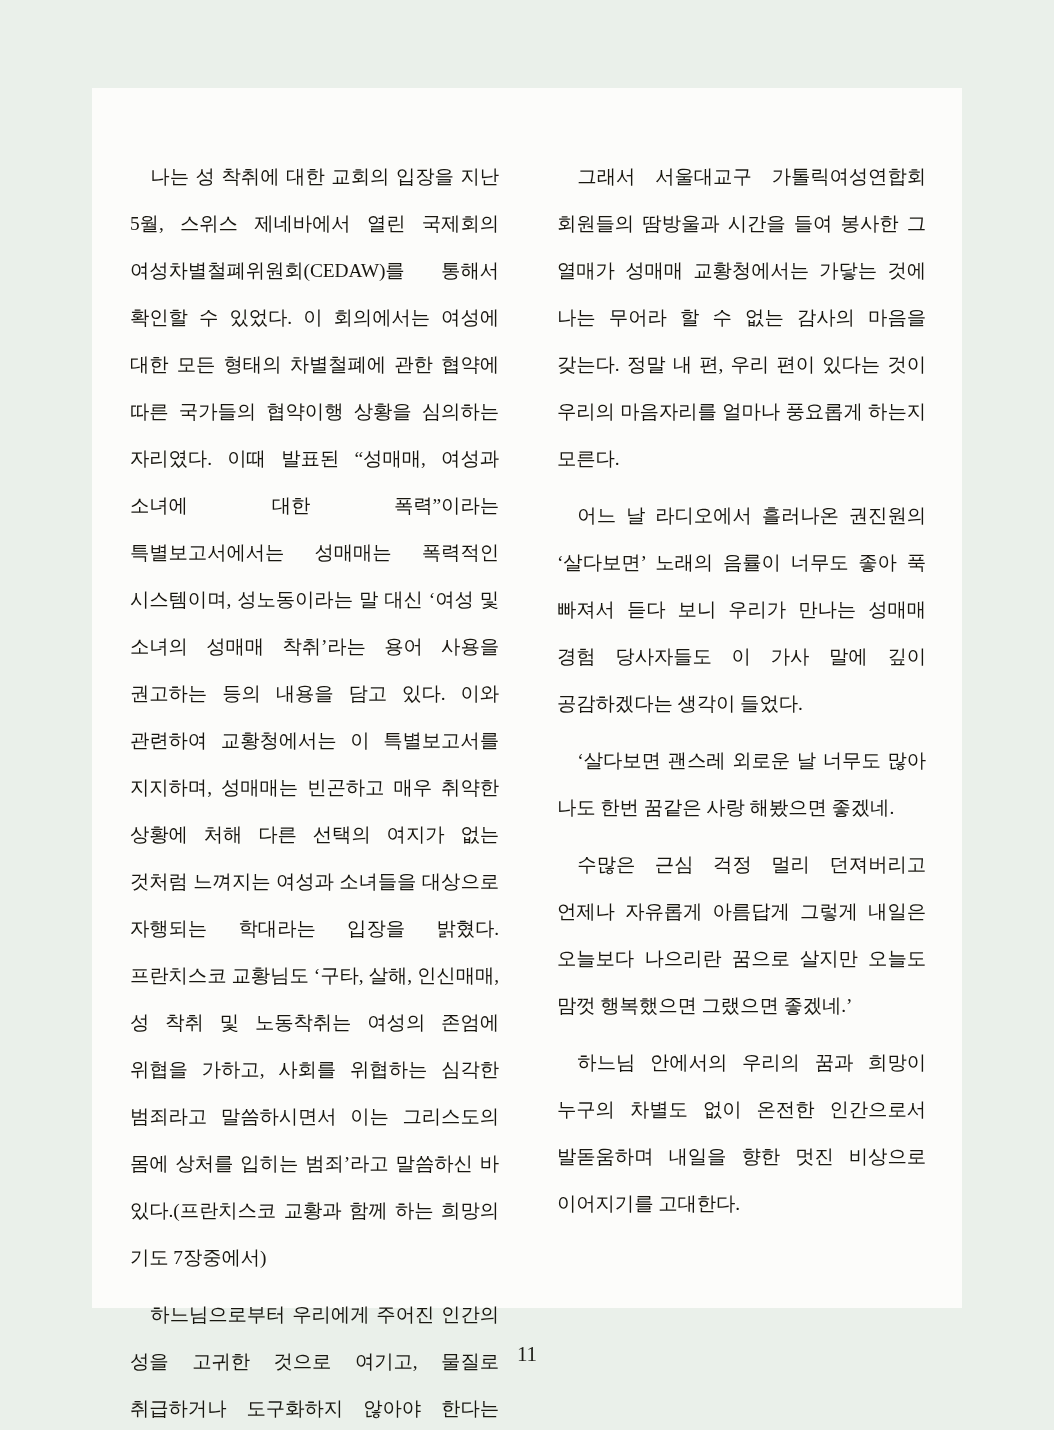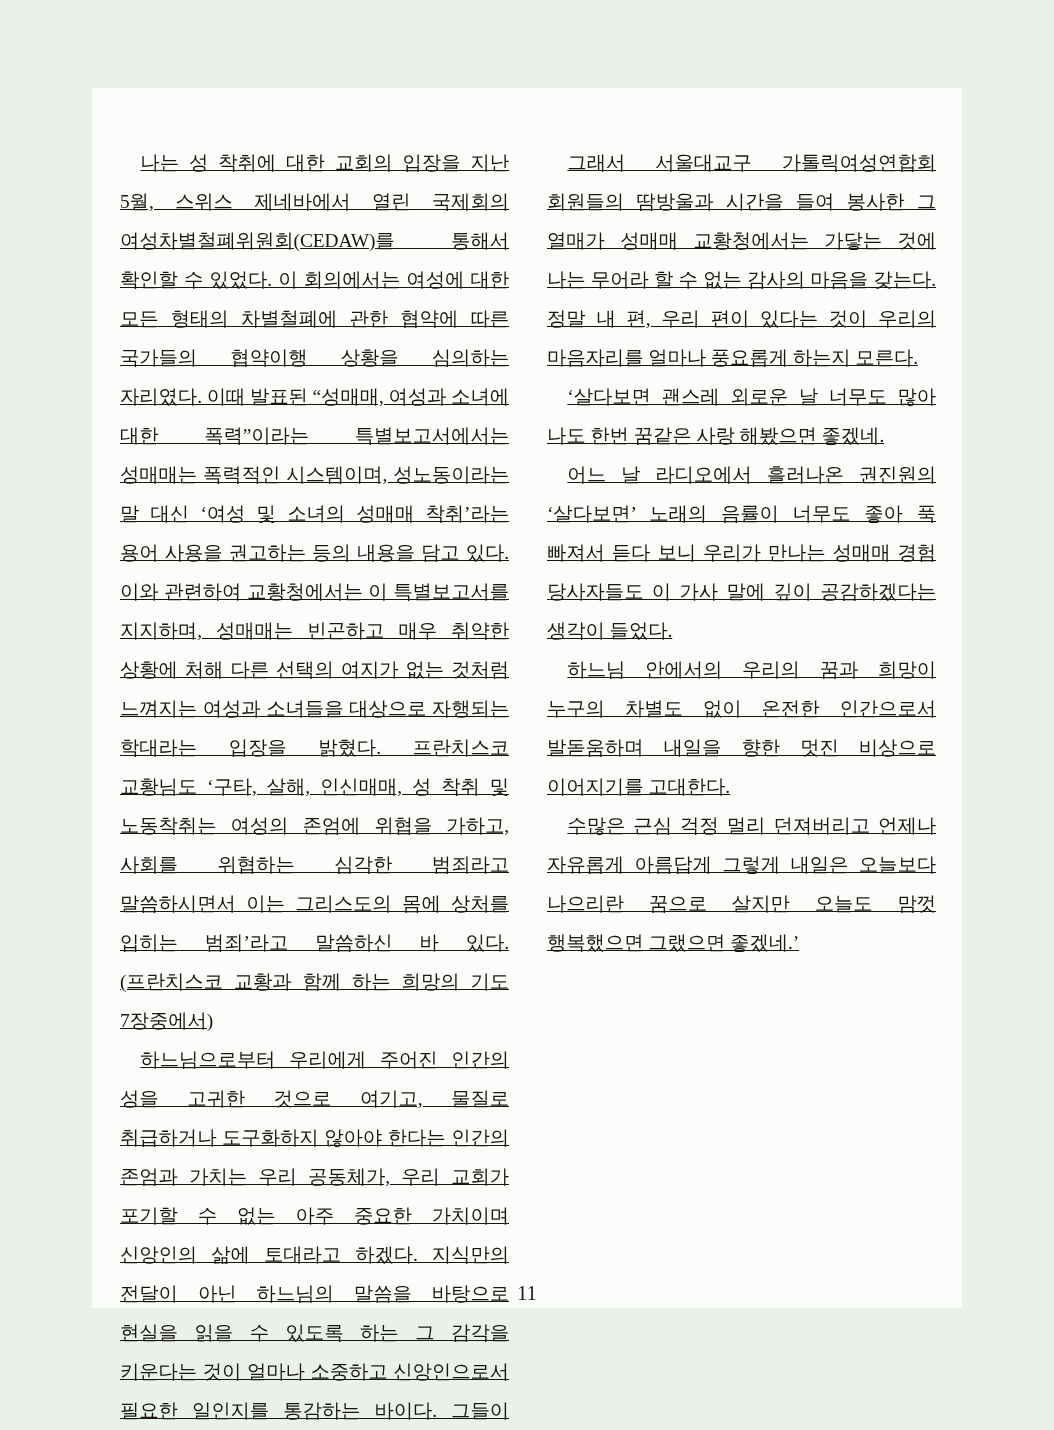--- a/index.html
+++ b/index.html
@@ -26,57 +26,56 @@
     left: 28px;
     top: 55px;
     width: 816px;
     display: flex;
     gap: 38px;
   }
   .col {
     width: 389px;
   }
   p {
-    margin: 0;
+    margin: 10px;
     font-size: 19.4px;
-    line-height: 39px;
+    line-height: 47px;
     color: #18160f;
     text-align: justify;
     text-justify: inter-character;
     letter-spacing: -0.1px;
     text-indent: 1.05em;
     word-break: keep-all;
-    text-decoration: underline;
   }
   .page-number {
     position: absolute;
     left: 0;
-    top: 1281px;
+    top: 1342px;
     width: 1054px;
     text-align: center;
     font-size: 21px;
     color: #1b1a14;
     font-family: "Liberation Serif", "DejaVu Serif", serif;
   }
 </style>
 </head>
 <body>
 
 <div class="page-sheet">
   <div class="columns">
 
     <div class="col">
       <p>나는 성 착취에 대한 교회의 입장을 지난 5월, 스위스 제네바에서 열린 국제회의 여성차별철폐위원회(CEDAW)를 통해서 확인할 수 있었다. 이 회의에서는 여성에 대한 모든 형태의 차별철폐에 관한 협약에 따른 국가들의 협약이행 상황을 심의하는 자리였다. 이때 발표된 “성매매, 여성과 소녀에 대한 폭력”이라는 특별보고서에서는 성매매는 폭력적인 시스템이며, 성노동이라는 말 대신 ‘여성 및 소녀의 성매매 착취’라는 용어 사용을 권고하는 등의 내용을 담고 있다. 이와 관련하여 교황청에서는 이 특별보고서를 지지하며, 성매매는 빈곤하고 매우 취약한 상황에 처해 다른 선택의 여지가 없는 것처럼 느껴지는 여성과 소녀들을 대상으로 자행되는 학대라는 입장을 밝혔다. 프란치스코 교황님도 ‘구타, 살해, 인신매매, 성 착취 및 노동착취는 여성의 존엄에 위협을 가하고, 사회를 위협하는 심각한 범죄라고 말씀하시면서 이는 그리스도의 몸에 상처를 입히는 범죄’라고 말씀하신 바 있다.(프란치스코 교황과 함께 하는 희망의 기도 7장중에서)</p>
       <p>하느님으로부터 우리에게 주어진 인간의 성을 고귀한 것으로 여기고, 물질로 취급하거나 도구화하지 않아야 한다는 인간의 존엄과 가치는 우리 공동체가, 우리 교회가 포기할 수 없는 아주 중요한 가치이며 신앙인의 삶에 토대라고 하겠다. 지식만의 전달이 아닌 하느님의 말씀을 바탕으로 현실을 읽을 수 있도록 하는 그 감각을 키운다는 것이 얼마나 소중하고 신앙인으로서 필요한 일인지를 통감하는 바이다. 그들이 자발이든 비자발이든 이런 판단에 앞서 성매매라는 굴레 속에 사는 많은 여성들의 괴로운 외침을 우리가 하느님 안에서 들을 수 있다면 결코 그들을 향해 비난을 퍼붓지는 않을 것이다.</p>
     </div>
 
     <div class="col">
       <p>그래서 서울대교구 가톨릭여성연합회 회원들의 땀방울과 시간을 들여 봉사한 그 열매가 성매매 교황청에서는 가닿는 것에 나는 무어라 할 수 없는 감사의 마음을 갖는다. 정말 내 편, 우리 편이 있다는 것이 우리의 마음자리를 얼마나 풍요롭게 하는지 모른다.</p>
+      <p>어느 날 라디오에서 흘러나온 권진원의 ‘살다보면’ 노래의 음률이 너무도 좋아 푹 빠져서 듣다 보니 우리가 만나는 성매매 경험 당사자들도 이 가사 말에 깊이 공감하겠다는 생각이 들었다.</p>
       <p>‘살다보면 괜스레 외로운 날 너무도 많아 나도 한번 꿈같은 사랑 해봤으면 좋겠네.</p>
-      <p>어느 날 라디오에서 흘러나온 권진원의 ‘살다보면’ 노래의 음률이 너무도 좋아 푹 빠져서 듣다 보니 우리가 만나는 성매매 경험 당사자들도 이 가사 말에 깊이 공감하겠다는 생각이 들었다.</p>
+      <p>수많은 근심 걱정 멀리 던져버리고 언제나 자유롭게 아름답게 그렇게 내일은 오늘보다 나으리란 꿈으로 살지만 오늘도 맘껏 행복했으면 그랬으면 좋겠네.’</p>
       <p>하느님 안에서의 우리의 꿈과 희망이 누구의 차별도 없이 온전한 인간으로서 발돋움하며 내일을 향한 멋진 비상으로 이어지기를 고대한다.</p>
-      <p>수많은 근심 걱정 멀리 던져버리고 언제나 자유롭게 아름답게 그렇게 내일은 오늘보다 나으리란 꿈으로 살지만 오늘도 맘껏 행복했으면 그랬으면 좋겠네.’</p>
     </div>
 
   </div>
 </div>
 
 <div class="page-number">11</div>
 
 </body></html>

